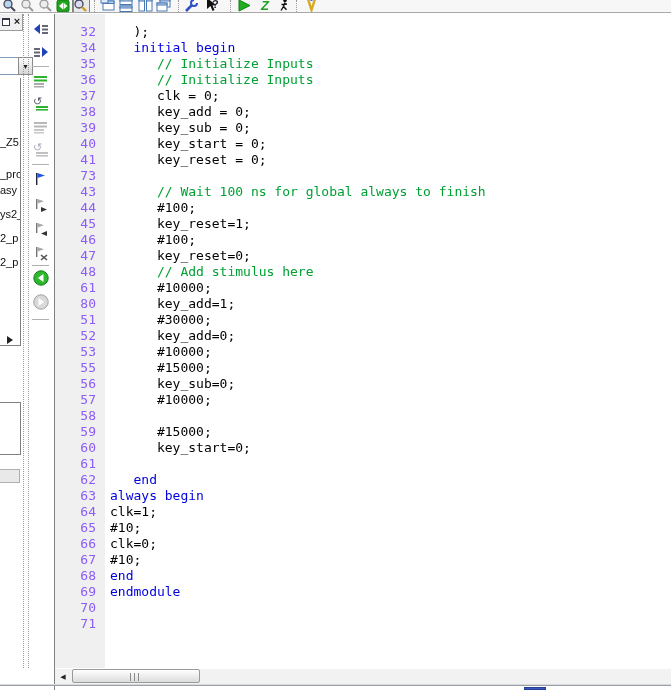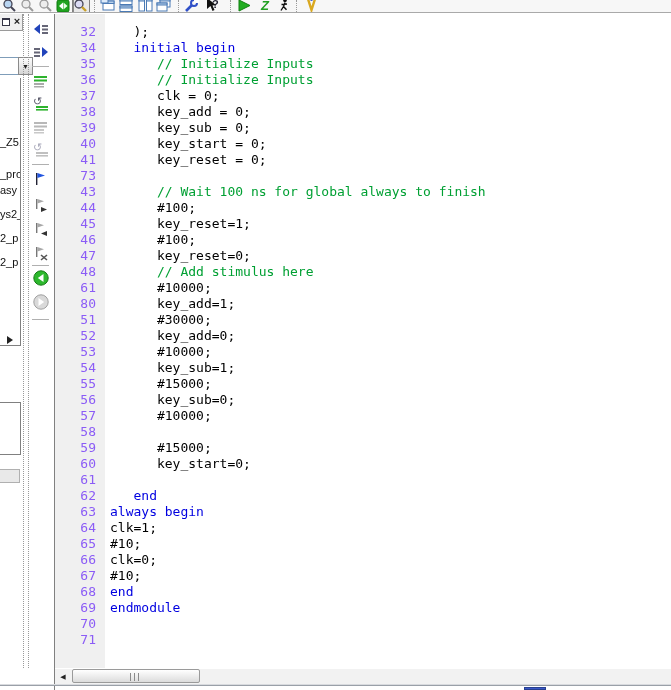--- a/index.html
+++ b/index.html
@@ -347,24 +347,20 @@
     </div>
     <div class="line">
       <span class="ln">52</span>
       <span class="ct"><span class="p">      key_add=0;</span></span>
     </div>
     <div class="line">
       <span class="ln">53</span>
       <span class="ct"><span class="p">      #10000;</span></span>
     </div>
     <div class="line">
-      <span class="ln">54</span>
-      <span class="ct"><span class="p">      key_sub=1;</span></span>
-    </div>
-    <div class="line">
       <span class="ln">55</span>
       <span class="ct"><span class="p">      #15000;</span></span>
     </div>
     <div class="line">
       <span class="ln">56</span>
       <span class="ct"><span class="p">      key_sub=0;</span></span>
     </div>
     <div class="line">
       <span class="ln">57</span>
       <span class="ct"><span class="p">      #10000;</span></span>

